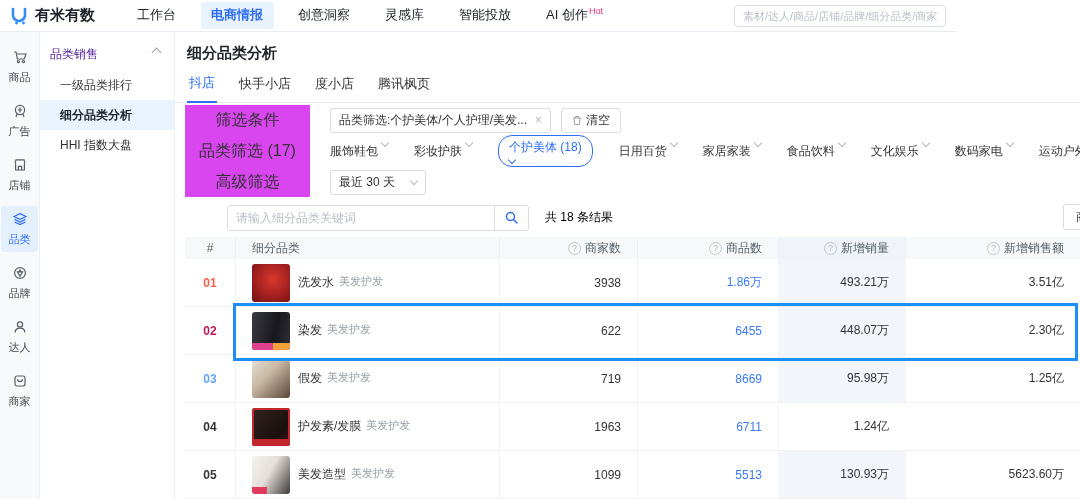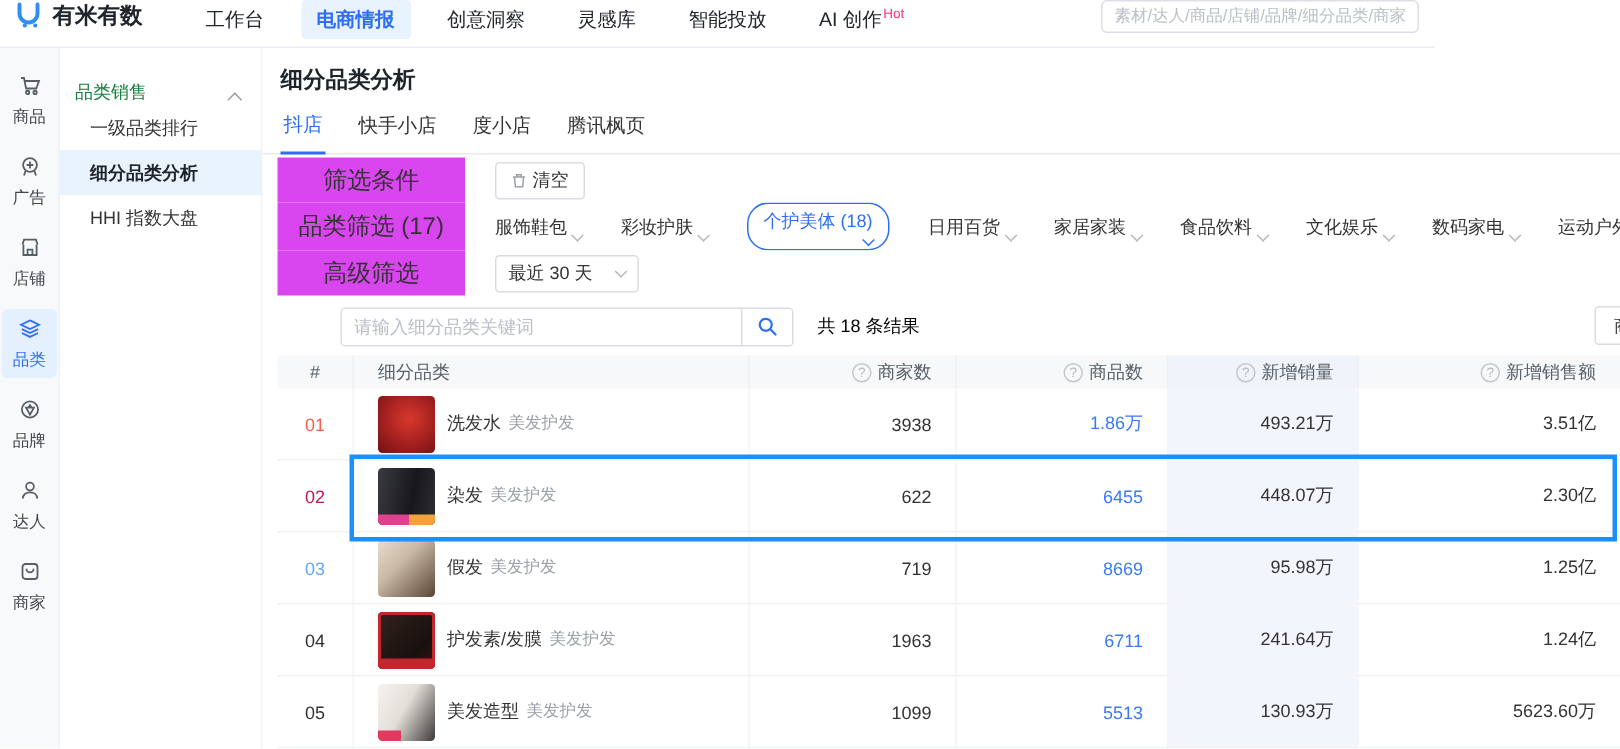--- a/index.html
+++ b/index.html
@@ -2,21 +2,21 @@
 <html><head>
 <meta charset="utf-8">
 <style>
   * { margin:0; padding:0; box-sizing:border-box; }
   html,body { background:#fff; }
   body { font-family:"Liberation Sans","DejaVu Sans",sans-serif; color:#333; font-size:12px; }
   .page { position:relative; width:1080px; height:499px; overflow:hidden; background:#fff; }
 
   
   .topbar { position:absolute; top:0; left:0; width:956px; height:32px; background:#fff;
-            border-bottom:1px solid #e9edf2; display:flex; align-items:flex-start; padding:0 10px; z-index:5; }
+            border-bottom:1px solid #e9edf2; display:flex; align-items:center; padding:0 10px; z-index:5; }
   .logo { display:flex; align-items:center; gap:5px; font-size:15px; font-weight:bold; color:#20242b; cursor:pointer; }
   .logo svg { display:block; }
   .topnav { display:flex; align-items:center; margin-left:32px; gap:14px; }
   .topnav-item { font-size:13px; color:#20242b; padding:4px 10px; border-radius:3px; cursor:pointer; white-space:nowrap; }
   .topnav-item.active { background:#e8f3ff; color:#2f6ef4; font-weight:bold; }
   .topnav-item .hot { color:#ff2d7a; font-size:9px; margin-left:1px; }
   .topsearch { margin-left:auto; width:212px; height:22px; border:1px solid #dcdfe6; border-radius:4px;
                padding:0 8px; font-size:11px; color:#333; outline:none; font-family:inherit; }
   .topsearch::placeholder { color:#b9bec7; }
 
@@ -26,22 +26,22 @@
   .rail { width:40px; background:#f7f9fb; border-right:1px solid #eef0f3; padding-top:12px;
           display:flex; flex-direction:column; align-items:stretch; gap:8px; }
   .rail-item { display:flex; flex-direction:column; align-items:center; gap:2px; padding:5px 0; cursor:pointer; }
   .rail-item .rail-label { font-size:11px; color:#43474e; }
   .rail-item svg { stroke:#585e68; }
   .rail-item.active { background:#e5f0ff; border-radius:4px; margin:0 1px; }
   .rail-item.active .rail-label { color:#2f6ef4; }
   .rail-item.active svg { stroke:#2f6ef4; }
 
   .subnav { width:135px; background:#fff; border-right:1px solid #eef0f3; padding-top:14px; }
-  .subnav-group { display:flex; align-items:flex-end; justify-content:space-between; padding:0 14px 0 10px;
-                  color:#15803d; font-size:12px; height:24px; cursor:pointer; }
+  .subnav-group { display:flex; align-items:flex-start; justify-content:space-between; padding:0 14px 0 10px;
+                  color:#4c1d95; font-size:12px; height:24px; cursor:pointer; }
   .chev { width:7px; height:7px; border-right:1.5px solid #9aa0a8; border-bottom:1.5px solid #9aa0a8; display:inline-block; }
   .chev.up { transform:rotate(-135deg); margin-top:3px; }
   .subnav-item { height:30px; line-height:30px; padding-left:20px; font-size:12px; color:#333; cursor:pointer; white-space:nowrap; }
   .subnav-item.active { background:#e8f3fd; font-weight:bold; color:#20242b; }
 
   
   .main { position:relative; flex:1; background:#fff; }
   .page-title { position:absolute; top:12px; left:12px; font-size:15px; font-weight:bold; color:#20242b; }
 
   .tabs { position:absolute; top:40px; left:0; width:100%; height:31px; border-bottom:1px solid #e8eaec;
@@ -54,21 +54,21 @@
   .f-label { width:125px; background:#d946ef; display:flex; align-items:center; justify-content:center;
              color:#333; font-size:16px; flex:none; }
   .f-content { flex:1; display:flex; align-items:center; padding-left:20px; gap:10px; background:#fff; overflow:hidden; }
   .filter-tag { display:inline-flex; align-items:center; gap:8px; border:1px solid #d9dce1; border-radius:3px;
                 padding:3px 8px; color:#333; background:#fff; cursor:pointer; white-space:nowrap; }
   .filter-tag .x { color:#b3b8bf; font-size:12px; cursor:pointer; }
   .clear-btn { display:inline-flex; align-items:center; gap:4px; border:1px solid #d9dce1; border-radius:3px;
                padding:3px 10px; color:#333; background:#fff; cursor:pointer; white-space:nowrap; }
   .clear-btn svg { stroke:#9aa0a8; }
   .chips { display:flex; align-items:center; gap:26px; flex-wrap:nowrap; white-space:nowrap; }
-  .chip { display:inline-flex; align-items:flex-end; gap:4px; color:#333; cursor:pointer; }
+  .chip { display:inline-flex; align-items:flex-start; gap:4px; color:#333; cursor:pointer; }
   .chip .caret { width:6px; height:6px; border-right:1.3px solid #b3b8bf; border-bottom:1.3px solid #b3b8bf;
                  transform:rotate(45deg); margin-top:-3px; display:inline-block; }
   .chip.selected { border:1px solid #2f6ef4; color:#2f6ef4; border-radius:14px; padding:3px 10px;flex-direction:column; }
   .chip.selected .caret { border-color:#2f6ef4; }
   .daterange { display:inline-flex; align-items:center; justify-content:space-between; width:96px; height:25px;
                border:1px solid #d9dce1; border-radius:3px; padding:0 8px; color:#333; cursor:pointer; }
 
   .toolbar { position:absolute; top:172px; left:12px; width:893px; height:27px; display:flex; align-items:center; }
   .search-group { display:flex; align-items:center; width:302px; height:26px; border:1px solid #d9dce1; border-radius:3px; overflow:hidden;margin-left:40px; }
   .kw-input { flex:1; border:none; outline:none; height:100%; padding:0 8px; font-size:12px; font-family:inherit; color:#333; }
@@ -83,21 +83,21 @@
   .table { position:absolute; top:205px; left:10px; width:895px; }
   .trow { display:grid; grid-template-columns:50px 264px 138px 141px 127px 1fr; align-items:center; }
   .thead { background:#f7f8fa; height:22px; color:#556069; }
   .thead .cell { font-size:12px; }
   .cell { padding:0 16px; height:100%; display:flex; align-items:center; }
   .c-rank { justify-content:center; padding:0; }
   .num { justify-content:flex-end; text-align:right; }
   .link { color:#3a7af5; cursor:pointer; }
   .brow { height:48px; border-bottom:1px solid #f0f1f3; }
   .brow .cell { border-left:1px solid #f3f4f6; }
-  .brow .cell:first-child { border-left:none; }
+  .brow .cell:first-child { border-left:none;font-weight:bold; }
   .thead .cell { border-left:1px solid #eef0f2; }
   .thead .cell:first-child { border-left:none; }
   .c-sales { background:#f2f6fc; }
   .thead .c-sales { background:#f0f3f9; }
   .qmark { width:13px; height:13px; border:1px solid #c3c8cf; border-radius:50%; color:#b3b8bf; font-size:9px;
            display:inline-flex; align-items:center; justify-content:center; margin-right:4px; flex:none; }
   .c-name { gap:8px; }
   .thumb { width:38px; height:38px; border-radius:3px; flex:none; position:relative; overflow:hidden; cursor:pointer; }
   .thumb::after { content:""; position:absolute; left:0; right:0; bottom:0; height:7px; }
   .thumb-shampoo { background:radial-gradient(circle at 55% 40%, #d8392b 0%, #a32020 55%, #6e1212 100%); }
@@ -233,20 +233,24 @@
       <div class="tab active">抖店</div>
           <div class="tab">快手小店</div>
           <div class="tab">度小店</div>
           <div class="tab">腾讯枫页</div>
         </div>
 
       <div class="filters">
         <div class="f-row">
           <div class="f-label">筛选条件</div>
           <div class="f-content">
+            <span class="filter-tag">
+              <span>品类筛选:个护美体/个人护理/美发...</span>
+              <span class="x">×</span>
+            </span>
             <span class="clear-btn">
               <svg width="10" height="11" viewBox="0 0 10 11" fill="none">
                 <path d="M1 3 h8 M3.5 3 V1.5 h3 V3 M2 3 l0.6 6.5 h4.8 L8 3" stroke-width="1"></path>
               </svg>
               <span>清空</span>
             </span>
           </div>
         </div>
         <div class="f-row">
           <div class="f-label">品类筛选 (17)</div>
@@ -392,21 +396,20 @@
               </div>
               <div class="cell c-name">
                 <span class="thumb thumb-mask"></span>
                 <span class="nm">
                   <span class="nm-main">护发素/发膜</span>
                   <span class="nm-sub">美发护发</span>
                 </span>
               </div>
               <div class="cell num">1963</div>
               <div class="cell num link">6711</div>
-              <div class="cell num c-sales">241.64万</div>
               <div class="cell num">1.24亿</div>
             </div>
             <div class="trow brow">
               <div class="cell c-rank">
                 <span class="rank" style="color: rgb(51, 51, 51);">05</span>
               </div>
               <div class="cell c-name">
                 <span class="thumb thumb-styling"></span>
                 <span class="nm">
                   <span class="nm-main">美发造型</span>

